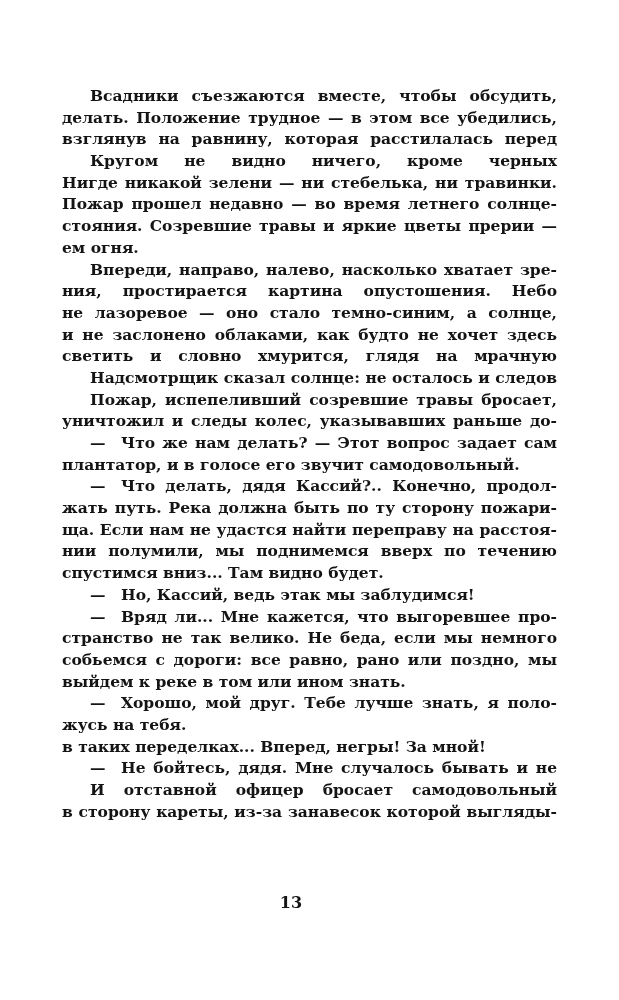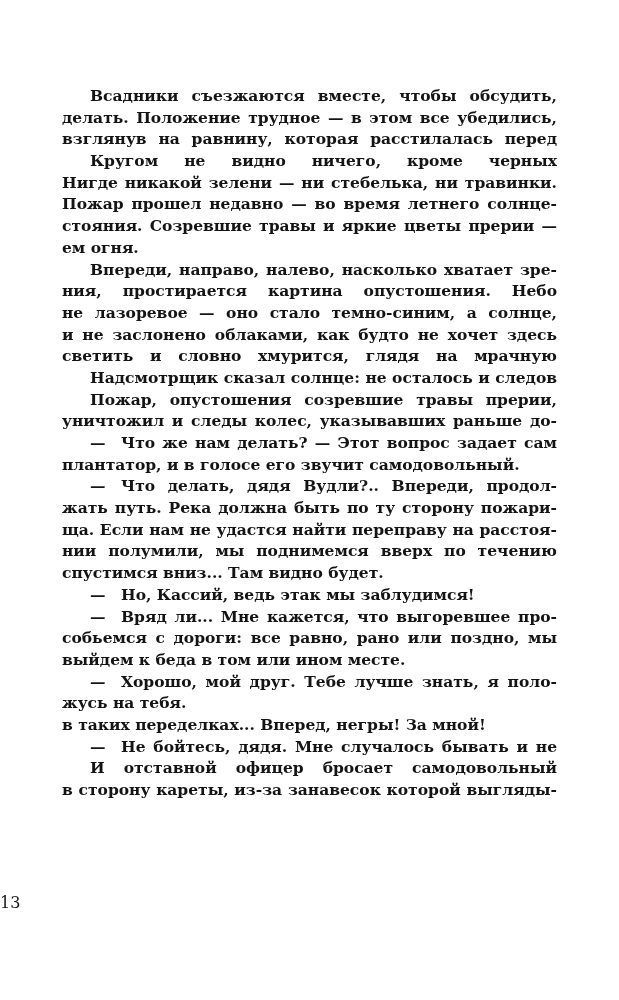--- a/index.html
+++ b/index.html
@@ -36,23 +36,23 @@
     text-align-last: left;
   }
   .line.indent {
     text-indent: 28px;
   }
   .pagenum {
     position: absolute;
     top: 893px;
     left: 0;
     width: 582px;
-    text-align: left;
+    text-align: center;
     font-size: 16px;
-    font-weight: 400;
+    font-weight: 700;
     color: #141414;
   }
 </style>
 </head>
 <body>
 
 <div class="page">
   <div class="textblock">
       <div class="line indent">Всадники съезжаются вместе, чтобы обсудить, что</div>
       <div class="line">делать. Положение трудное — в этом все убедились,</div>
@@ -61,33 +61,34 @@
       <div class="line">Нигде никакой зелени — ни стебелька, ни травинки.</div>
       <div class="line">Пожар прошел недавно — во время летнего солнце-</div>
       <div class="line">стояния. Созревшие травы и яркие цветы прерии —</div>
       <div class="line last">ем огня.</div>
       <div class="line indent">Впереди, направо, налево, насколько хватает зре-</div>
       <div class="line">ния, простирается картина опустошения. Небо теперь</div>
       <div class="line">не лазоревое — оно стало темно-синим, а солнце, хотя</div>
       <div class="line">и не заслонено облаками, как будто не хочет здесь</div>
       <div class="line last">светить и словно хмурится, глядя на мрачную землю.</div>
       <div class="line indent">Надсмотрщик сказал солнце: не осталось и следов</div>
-      <div class="line indent">Пожар, опустошения созревшие травы прерии,</div>
+      <div class="line indent">Пожар, испепеливший созревшие травы бросает,</div>
       <div class="line">уничтожил и следы колес, указывавших раньше до-</div>
       <div class="line indent">— Что же нам делать? — Этот вопрос задает сам</div>
       <div class="line last">плантатор, и в голосе его звучит самодовольный.</div>
-      <div class="line indent">— Что делать, дядя Вудли?.. Впереди, продол-</div>
+      <div class="line indent">— Что делать, дядя Кассий?.. Конечно, продол-</div>
       <div class="line">жать путь. Река должна быть по ту сторону пожари-</div>
       <div class="line">ща. Если нам не удастся найти переправу на расстоя-</div>
       <div class="line">нии полумили, мы поднимемся вверх по течению или</div>
       <div class="line last">спустимся вниз... Там видно будет.</div>
       <div class="line indent last">— Но, Кассий, ведь этак мы заблудимся!</div>
       <div class="line indent">— Вряд ли... Мне кажется, что выгоревшее про-</div>
+      <div class="line">странство не так велико. Не беда, если мы немного</div>
       <div class="line">собьемся с дороги: все равно, рано или поздно, мы</div>
-      <div class="line last">выйдем к беда в том или ином месте.</div>
+      <div class="line last">выйдем к реке в том или ином знать.</div>
       <div class="line indent">— Хорошо, мой друг. Тебе лучше знать, я поло-</div>
       <div class="line last">жусь на тебя.</div>
       <div class="line last">в таких переделках... Вперед, негры! За мной!</div>
       <div class="line indent">— Не бойтесь, дядя. Мне случалось бывать и не</div>
       <div class="line indent">И отставной офицер бросает самодовольный взгляд</div>
       <div class="line">в сторону кареты, из-за занавесок которой выгляды-</div>
     </div>
   <div class="pagenum">13</div>
 </div>
 

